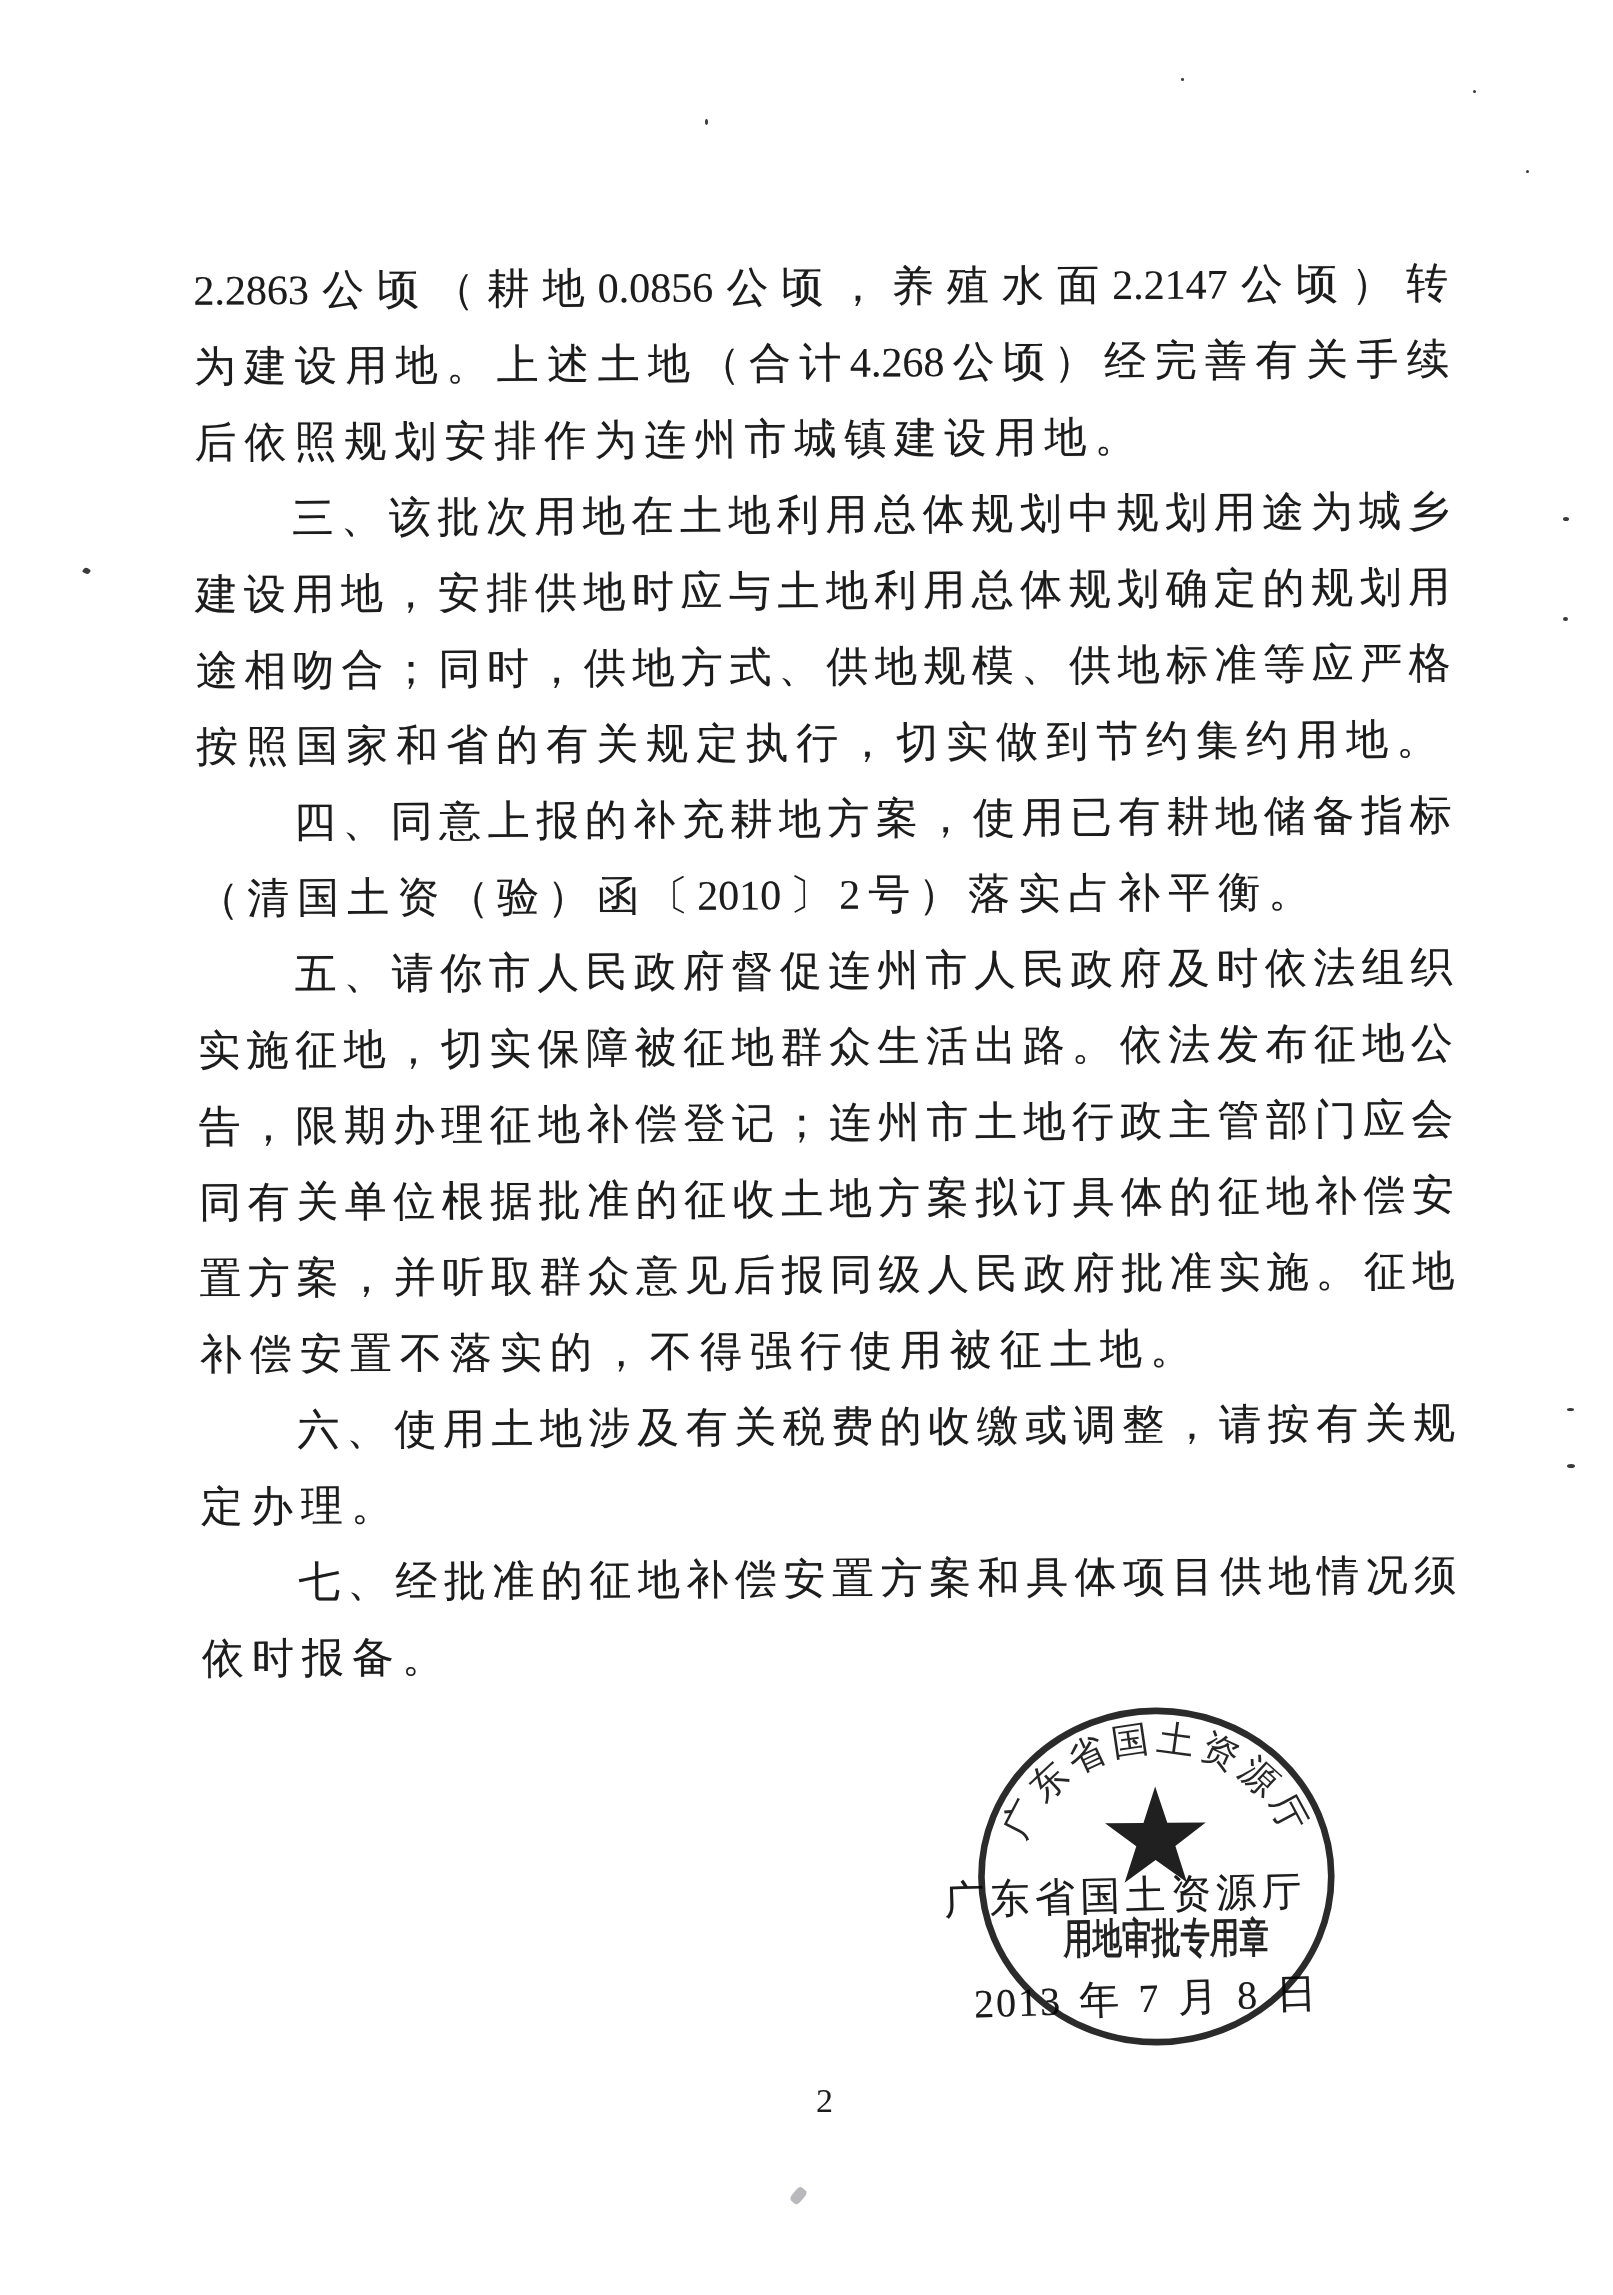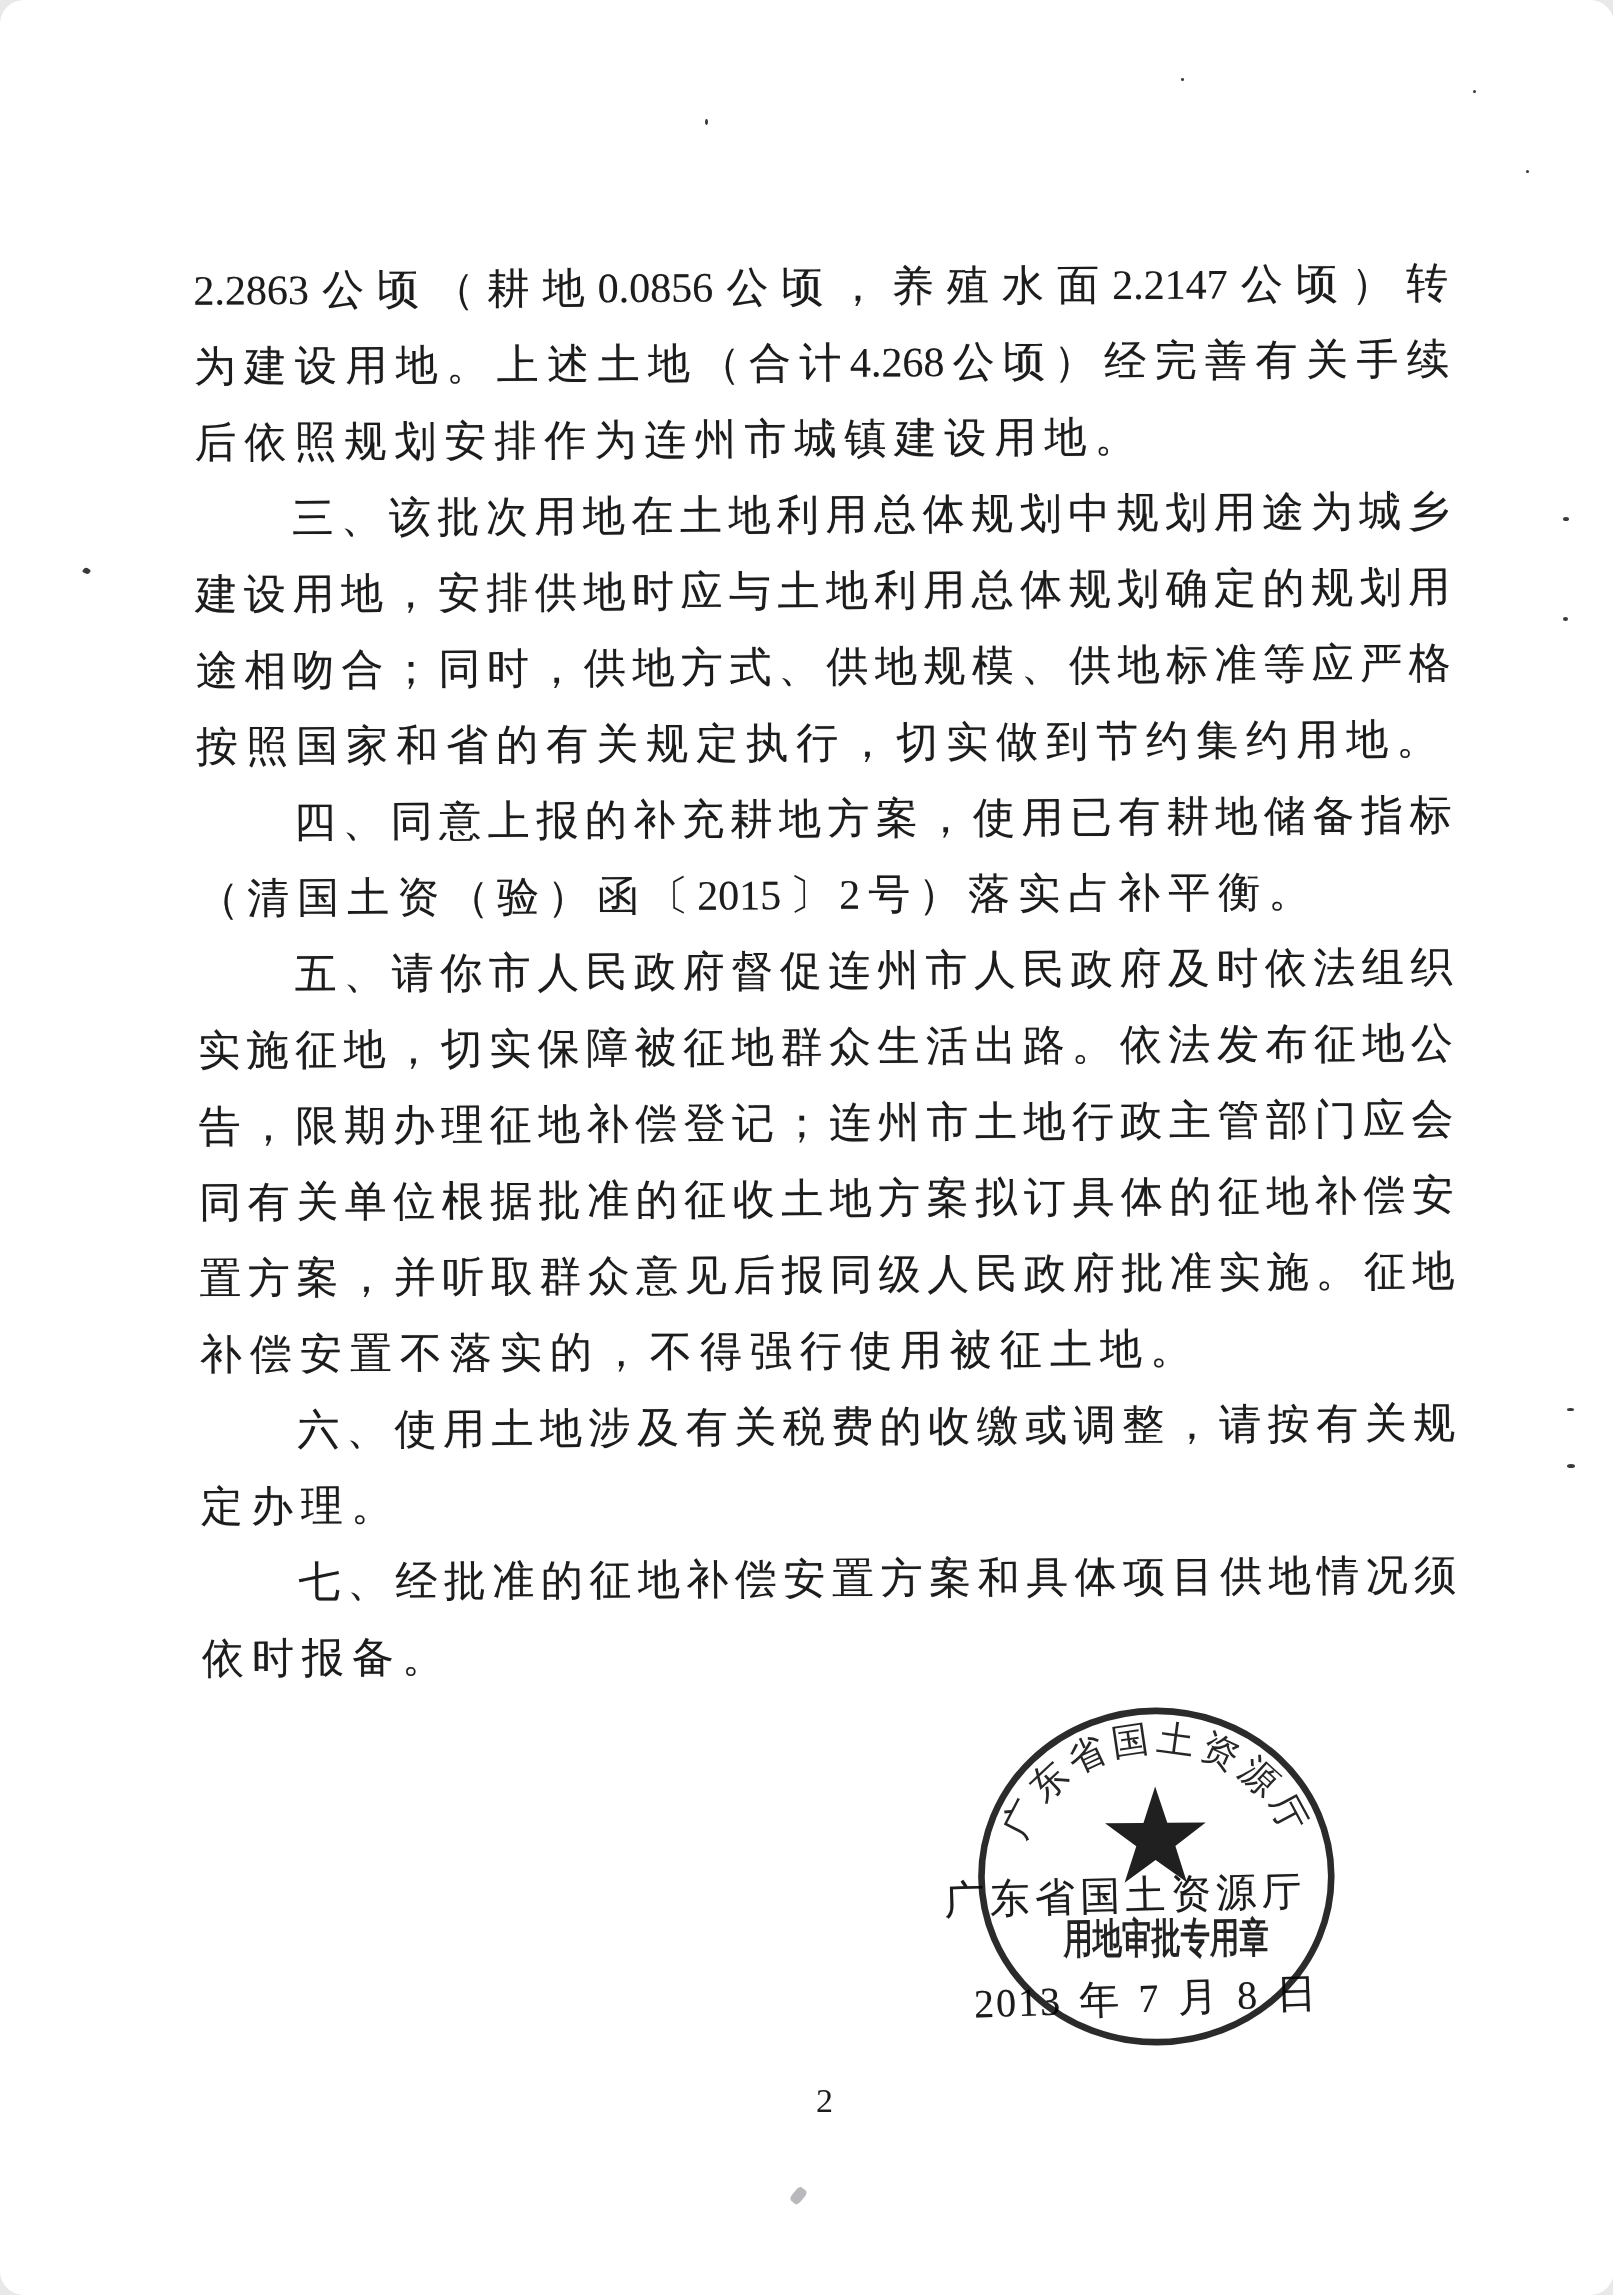--- a/index.html
+++ b/index.html
@@ -1,19 +1,19 @@
 <!DOCTYPE html>
 <html style="font-size:10.6px"><head>
 <meta charset="utf-8">
 <style>
   html,body{margin:0;padding:0;background:#e8e8e8;}
   .page{
     position:relative;width:1614px;height:2295px;background:#ffffff;
     margin:0 auto;overflow:hidden;
-    font-family:"Liberation Serif", serif;color:#1c1c1c;border-radius:24px;
+    font-family:"Liberation Serif", serif;color:#1c1c1c;
   }
   .content{position:absolute;inset:0;transform:rotate(-0.35deg);transform-origin:50% 52%;}
   .text-block{position:absolute;left:199px;top:249px;width:1255px;}
   .line{
     height:76px;display:flex;align-items:center;
     font-size:42px;line-height:76px;white-space:nowrap;
     text-shadow:0 0 0.7px rgba(20,20,20,.4);
   }
   .line.fill{justify-content:space-between;}
   .line:not(.fill){justify-content:flex-start;gap:8px;}
@@ -252,21 +252,21 @@
           <span>（</span>
           <span>清</span>
           <span>国</span>
           <span>土</span>
           <span>资</span>
           <span>（</span>
           <span>验</span>
           <span>）</span>
           <span>函</span>
           <span>〔</span>
-          <span>2015</span>
+          <span>2010</span>
           <span>〕</span>
           <span>2</span>
           <span>号</span>
           <span>）</span>
           <span>落</span>
           <span>实</span>
           <span>占</span>
           <span>补</span>
           <span>平</span>
           <span>衡</span>

